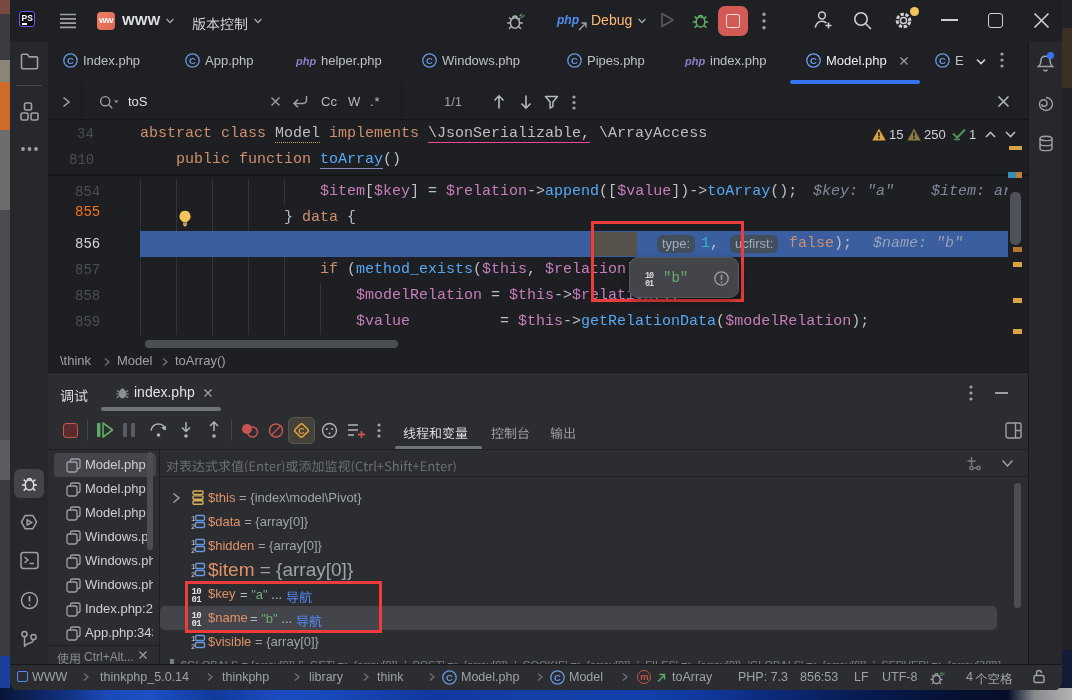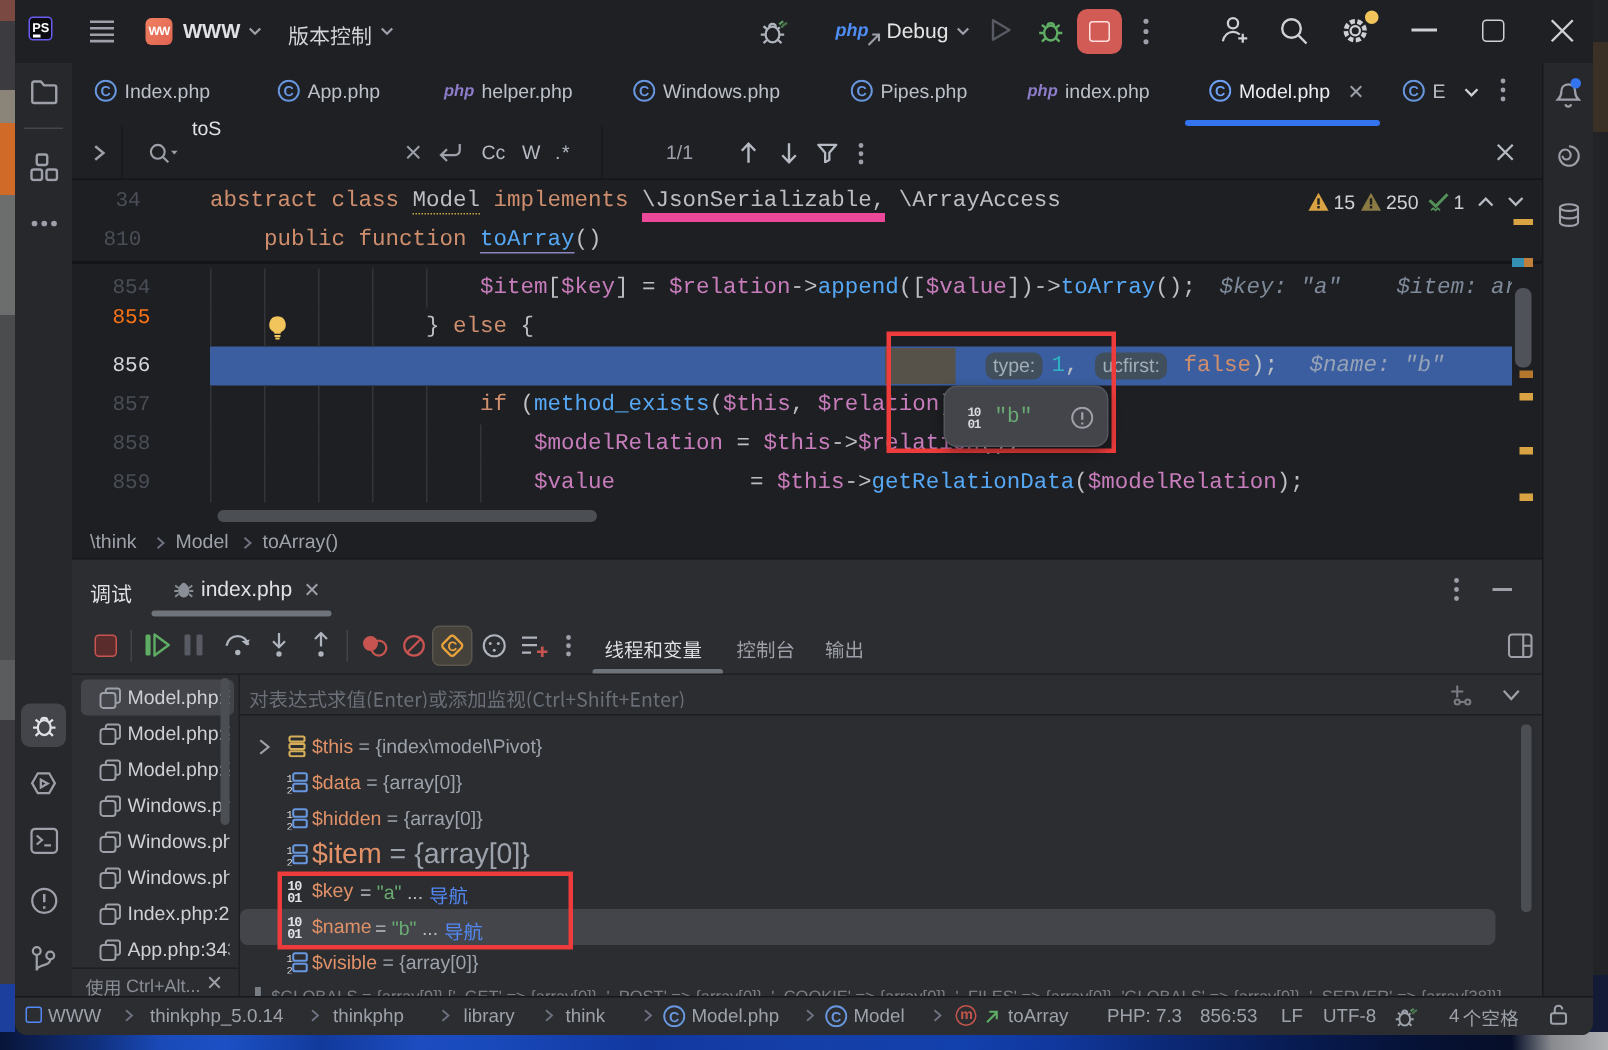--- a/index.html
+++ b/index.html
@@ -75,21 +75,21 @@
 <g stroke="#57965c" stroke-width="1.6">
         <path d="M13.6 6.3a6 6 0 0 1 2.6-2.0" fill="none"></path>
         <path d="M14.8 8.4a9 9 0 0 1 4.0-3.2" fill="none" opacity="0.7"></path>
       </g>
 </svg>
 
 <div class="a" style="left:557px;top:13px;color:#4f8ef7;font-weight:bold;font-style:italic;font-size:12px;font-family:'Liberation Sans'">php</div>
 <svg class="a" style="left:578px;top:22px" width="9" height="9" viewBox="0 0 9 9" fill="none" stroke="#9da0a8" stroke-width="1.4">
       <path d="M1 8L7.5 1.5M3.5 1h4.5v4.5"></path>
     </svg>
-<div class="t" style="left:591px;top:12px;color:#e5e5e5;font-size:14px">Debug</div>
+<div class="t" style="left:591px;top:12px;color:#fdba74;font-size:14px">Debug</div>
 <svg class="a" style="left:636px;top:16px" width="12" height="10" viewBox="0 0 12 10" fill="none" stroke="#9da0a8" stroke-width="1.5">
       <path d="M2.5 3l3.5 3.5L9.5 3"></path>
     </svg>
 
 <svg class="a" style="left:658px;top:11px" width="18" height="18" viewBox="0 0 18 18" fill="none" stroke="#585b63" stroke-width="1.6">
       <path d="M4 2.5l11 6.5-11 6.5z" stroke-linejoin="round"></path>
     </svg>
 
 <svg class="a" style="left:691px;top:11px" width="19" height="19" viewBox="0 0 19 19" fill="none" stroke="#5fad65" stroke-width="1.6">
       <ellipse cx="9.5" cy="11" rx="4.4" ry="5"></ellipse>
@@ -225,21 +225,21 @@
 <div class="a" style="left:48px;top:84px;width:980px;height:36px;background:#1e2024;border-bottom:1px solid #141517"></div>
 <svg class="a" style="left:61px;top:96px" width="10" height="12" viewBox="0 0 10 12" fill="none" stroke="#9da0a8" stroke-width="1.6">
       <path d="M2.5 1.5L8 6l-5.5 4.5"></path>
     </svg>
 <div class="a" style="left:81px;top:84px;width:1px;height:36px;background:#17181b"></div>
 <svg class="a" style="left:99px;top:95px" width="20" height="15" viewBox="0 0 20 15" fill="none" stroke="#9da0a8" stroke-width="1.4">
       <circle cx="6.2" cy="6.2" r="4.6"></circle>
       <path d="M9.8 9.8l3.4 3.4"></path>
       <path d="M15 5.5l2.2 2.5 2.2-2.5" fill="#9da0a8" stroke="none"></path>
     </svg>
-<div class="t" style="left:128px;top:78px;color:#dfe1e5">toS</div>
+<div class="t" style="left:128px;top:94px;color:#dfe1e5">toS</div>
 <svg class="a" style="left:270px;top:96px" width="11" height="11" viewBox="0 0 11 11" stroke="#9da0a8" stroke-width="1.3">
       <path d="M1.5 1.5l8 8M9.5 1.5l-8 8"></path>
     </svg>
 <svg class="a" style="left:291px;top:94px" width="18" height="15" viewBox="0 0 18 15" fill="none" stroke="#9da0a8" stroke-width="1.5">
       <path d="M15.5 2v4.2a3.2 3.2 0 0 1-3.2 3.2H3.5"></path>
       <path d="M7 5.5L3 9.4l4 3.9"></path>
     </svg>
 <div class="t" style="left:321px;top:94px;color:#b6bac2">Cc</div>
 <div class="t" style="left:348px;top:94px;color:#b6bac2">W</div>
 <div class="t" style="left:370px;top:94px;color:#b6bac2;letter-spacing:1px">.*</div>
@@ -259,21 +259,21 @@
       <circle cx="2" cy="7.5" r="1.6"></circle>
       <circle cx="2" cy="13" r="1.6"></circle>
     </svg>
 <svg class="a" style="left:997px;top:95px" width="13" height="13" viewBox="0 0 13 13" stroke="#b6bac2" stroke-width="1.5">
       <path d="M1.5 1.5l10 10M11.5 1.5l-10 10"></path>
     </svg>
 
 <div class="a" style="left:48px;top:120px;width:980px;height:56px;background:#1e1f22;border-bottom:2px solid #141517"></div>
 <div class="m" style="left:77px;top:121px;color:#494e57;font-size:14px">34</div>
 <div class="m" style="left:69px;top:147px;color:#494e57;font-size:14px">810</div>
-<div class="m" style="left:140px;top:121px"><span class="kw">abstract class </span><span class="pl" style="border-bottom:1px dotted #c8a545">Model</span><span class="kw"> implements </span><span class="pl" style="border-bottom:6px solid #ec4899">\JsonSerializable,</span><span class="pl"> \ArrayAccess</span></div>
+<div class="m" style="left:140px;top:121px"><span class="kw">abstract class </span><span class="pl" style="border-bottom:1px dotted #c8a545">Model</span><span class="kw"> implements </span><span class="pl" style="border-bottom:1px solid #ec4899">\JsonSerializable,</span><span class="pl"> \ArrayAccess</span></div>
 <div class="m" style="left:140px;top:147px"><span class="kw">    public function </span><span class="fn" style="border-bottom:1px solid #8a86c0">toArray</span><span class="pl">()</span></div>
 <svg class="a" style="left:872px;top:128px" width="14" height="13" viewBox="0 0 14 13" fill="#d9a343">
       <path d="M7 0.5L13.7 12.5H0.3z"></path>
       <rect x="6.2" y="4.2" width="1.6" height="4.2" fill="#1e1f22"></rect>
       <rect x="6.2" y="9.3" width="1.6" height="1.7" fill="#1e1f22"></rect>
     </svg>
 <div class="t" style="left:889px;top:127px;color:#ced0d6">15</div>
 <svg class="a" style="left:907px;top:128px" width="14" height="13" viewBox="0 0 14 13" fill="#8a7a43">
       <path d="M7 0.5L13.7 12.5H0.3z"></path>
       <rect x="6.2" y="4.2" width="1.6" height="4.2" fill="#1e1f22"></rect>
@@ -325,21 +325,21 @@
     <div class="a" style="left:248px;top:309px;width:1px;height:26px;background:#313438"></div>
     <div class="a" style="left:284px;top:309px;width:1px;height:26px;background:#313438"></div>
     <div class="a" style="left:320px;top:309px;width:1px;height:26px;background:#313438"></div>
     <svg class="a" style="left:178px;top:210px" width="14" height="17" viewBox="0 0 14 17">
       <path d="M7 0.8a5.6 5.6 0 0 1 2.8 10.4c-.5.3-.8.8-.8 1.3H5c0-.5-.3-1-.8-1.3A5.6 5.6 0 0 1 7 0.8z" fill="#f2c55c"></path>
       <path d="M5 14h4M5.6 15.7h2.8" stroke="#f2c55c" stroke-width="1.3"></path>
     </svg>
     <div class="m" style="left:320px;top:179px"><span class="vr">$item</span><span class="pl">[</span><span class="vr">$key</span><span class="pl">] = </span><span class="vr">$relation</span><span class="pl">-&gt;</span><span class="fn">append</span><span class="pl">([</span><span class="vr">$value</span><span class="pl">])-&gt;</span><span class="fn">toArray</span><span class="pl">();</span></div>
     <div class="m ghost" style="left:813px;top:179px">$key: "a"</div>
     <div class="m ghost" style="left:931px;top:179px;width:77px;overflow:hidden">$item: arr</div>
-    <div class="m" style="left:284px;top:205px"><span class="pl">} </span><span class="kw">else</span><span class="pl"> {</span></div>
+    <div class="m" style="left:284px;top:205px"><span class="pl">} </span><span class="kw">data</span><span class="pl"> {</span></div>
     <div class="chip" style="left:657px;top:235px">type:</div>
     <div class="m" style="left:701px;top:231px"><span class="nm">1</span><span class="pl">,</span></div>
     <div class="chip" style="left:730px;top:235px">ucfirst:</div>
     <div class="m" style="left:789px;top:231px"><span class="kw">false</span><span class="pl">);</span></div>
     <div class="m ghost" style="left:873px;top:231px;color:#96a2b5">$name: "b"</div>
     <div class="m" style="left:320px;top:257px"><span class="kw">if</span><span class="pl"> (</span><span class="fn">method_exists</span><span class="pl">(</span><span class="vr">$this</span><span class="pl">, </span><span class="vr">$relation</span><span class="pl">)) {</span></div>
     <div class="m" style="left:356px;top:283px"><span class="vr">$modelRelation</span><span class="pl"> = </span><span class="vr">$this</span><span class="pl">-&gt;</span><span class="vr">$relation</span><span class="pl">();</span></div>
     <div class="m" style="left:356px;top:309px"><span class="vr">$value</span><span class="pl">          = </span><span class="vr">$this</span><span class="pl">-&gt;</span><span class="fn">getRelationData</span><span class="pl">(</span><span class="vr">$modelRelation</span><span class="pl">);</span></div>
     <div class="a" style="left:145px;top:340px;width:253px;height:8px;background:#4b4e53;border-radius:4px"></div>
     <div class="a" style="left:1009px;top:146px;width:13px;height:4px;background:#d9a343"></div>

